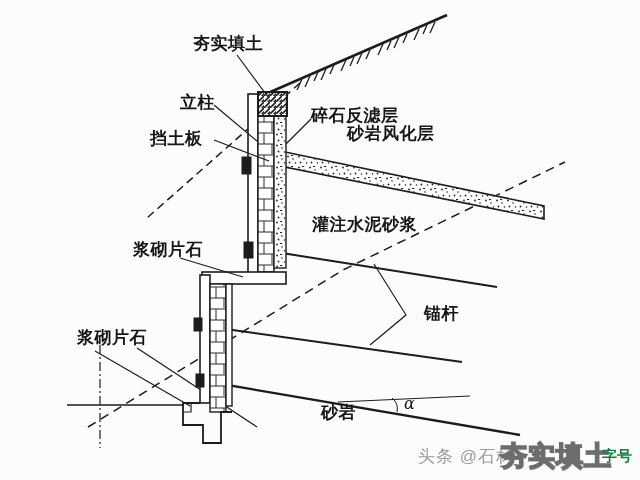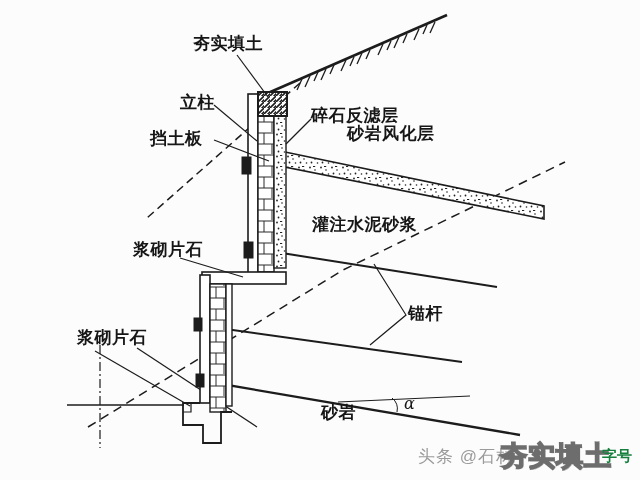--- a/index.html
+++ b/index.html
@@ -132,21 +132,21 @@
     </g>
   </svg>
 
   <div class="lbl" style="left:193px;top:35px">夯实填土</div>
   <div class="lbl" style="left:180px;top:94px">立柱</div>
   <div class="lbl" style="left:150px;top:130px">挡土板</div>
   <div class="lbl" style="left:347px;top:125px">砂岩风化层</div>
   <div class="lbl" style="left:311px;top:107px">碎石反滤层</div>
   <div class="lbl" style="left:312px;top:216px">灌注水泥砂浆</div>
   <div class="lbl" style="left:133px;top:241px">浆砌片石</div>
-  <div class="lbl" style="left:408px;top:305px">锚杆</div>
+  <div class="lbl" style="left:424px;top:305px">锚杆</div>
   <div class="lbl" style="left:77px;top:329px">浆砌片石</div>
   <div class="lbl" style="left:321px;top:404px">砂岩</div>
   <div class="alpha" style="left:404px;top:394px">α</div>
 
   <div class="watermark">
     <span class="wm-small">头条 @石材</span>
     <span class="wm-big">夯实填土</span>
     <span class="wm-suffix">字号</span>
   </div>
 

